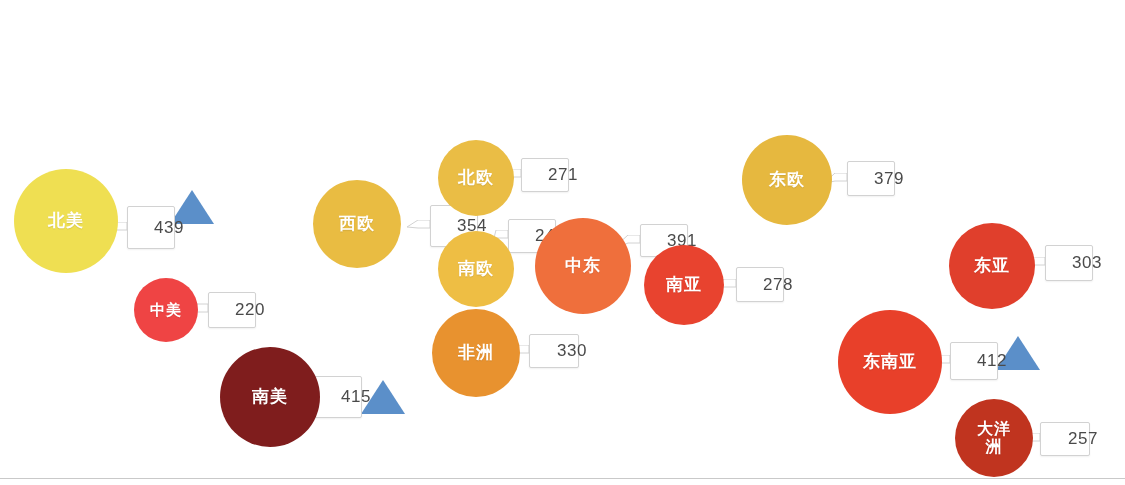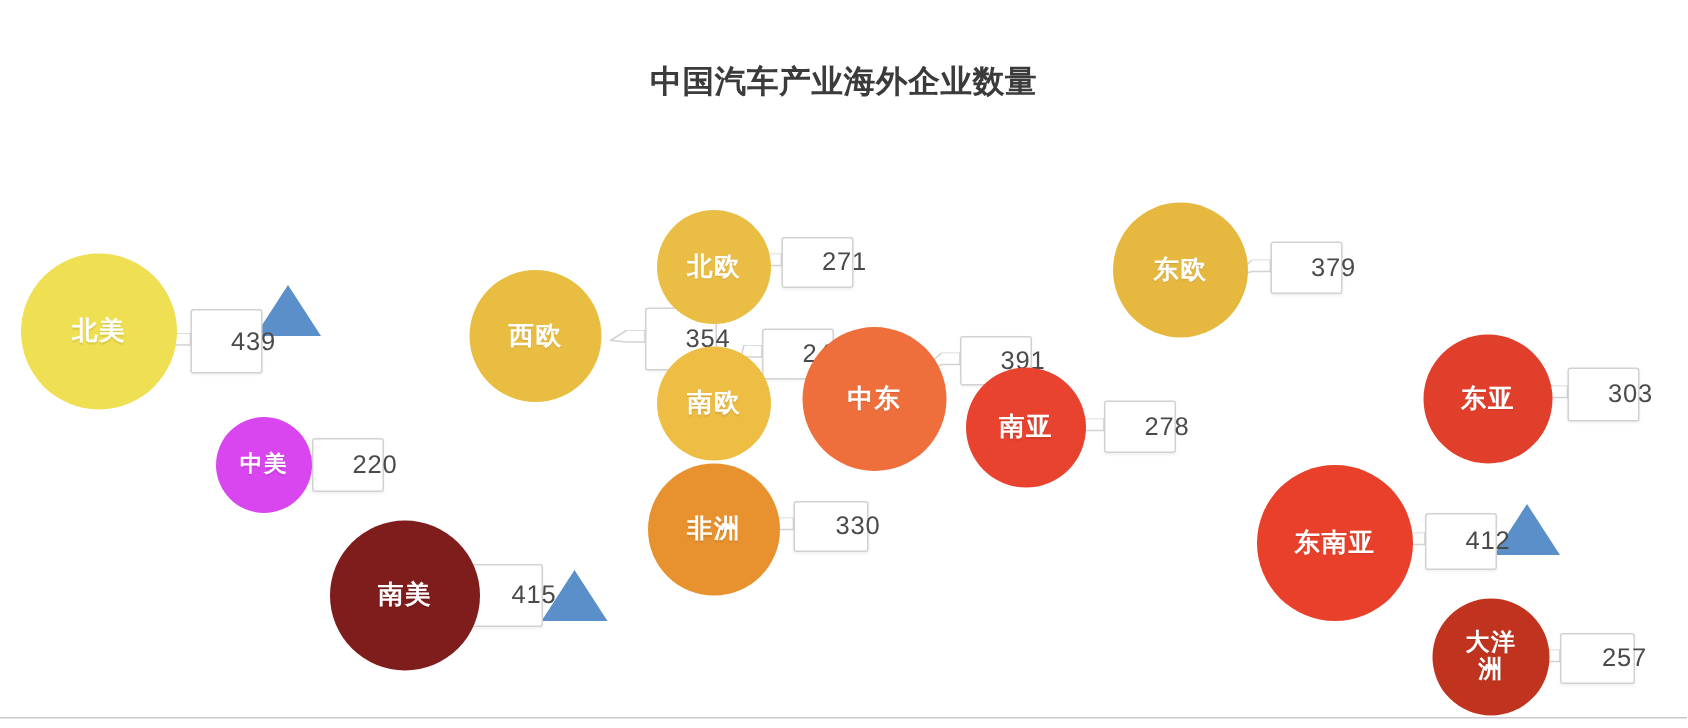--- a/index.html
+++ b/index.html
@@ -86,27 +86,26 @@
     width: 1125px;
     height: 1px;
     background: #c9c9c9;
   }
 </style>
 </head>
 <body>
 
 <div id="canvas">
 
-  <div id="chart-title">中国汽车产业海外企业数量</div>
 
   <div id="bubble-layer">
       <div class="bubble" style="left: 14px; top: 169px; width: 104px; height: 104px; background: rgb(239, 223, 82); z-index: 48;">
         <span class="bubble-label" style="font-size: 17px;">北美</span>
       </div>
-      <div class="bubble" style="left: 144px; top: 278px; width: 64px; height: 64px; background: #d946ef; z-index: 68; text-align: center;">
+      <div class="bubble" style="left: 134px; top: 278px; width: 64px; height: 64px; background: #ef4444; z-index: 68; text-align: center;">
         <span class="bubble-label" style="font-size: 15px;">中美</span>
       </div>
       <div class="bubble" style="left: 220px; top: 347px; width: 100px; height: 100px; background: #7f1d1d; z-index: 50;">
         <span class="bubble-label" style="font-size: 17px;">南美</span>
       </div>
       <div class="bubble" style="left: 313px; top: 180px; width: 88px; height: 88px; background: rgb(233, 188, 66); z-index: 56;">
         <span class="bubble-label" style="font-size: 17px;">西欧</span>
       </div>
       <div class="bubble" style="left: 438px; top: 140px; width: 76px; height: 76px; background: rgb(234, 189, 69); z-index: 62;">
         <span class="bubble-label" style="font-size: 17px;">北欧</span>

